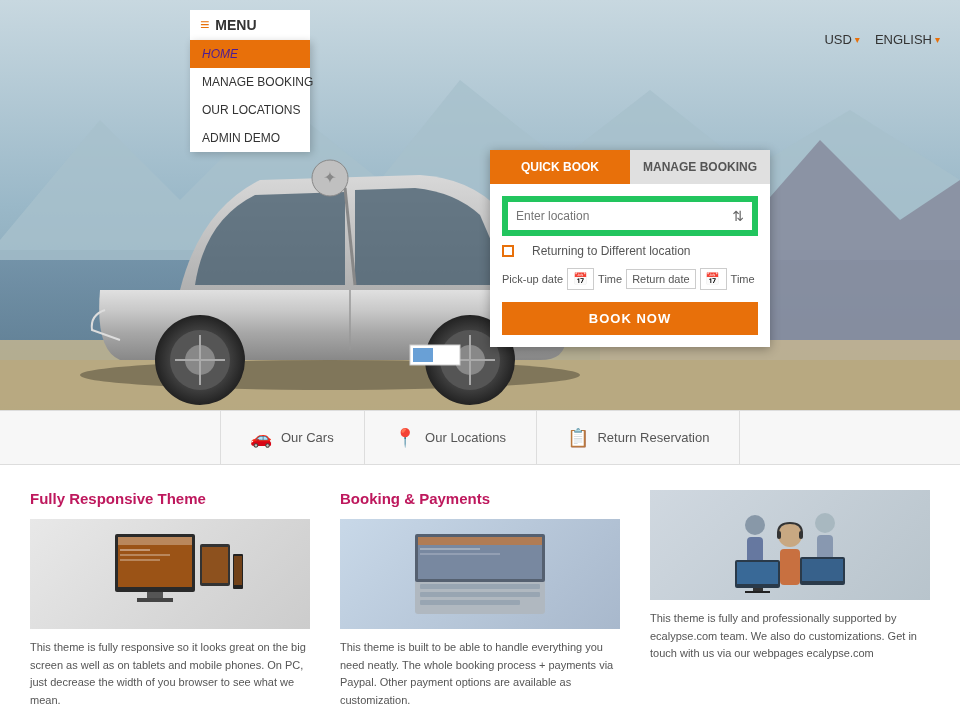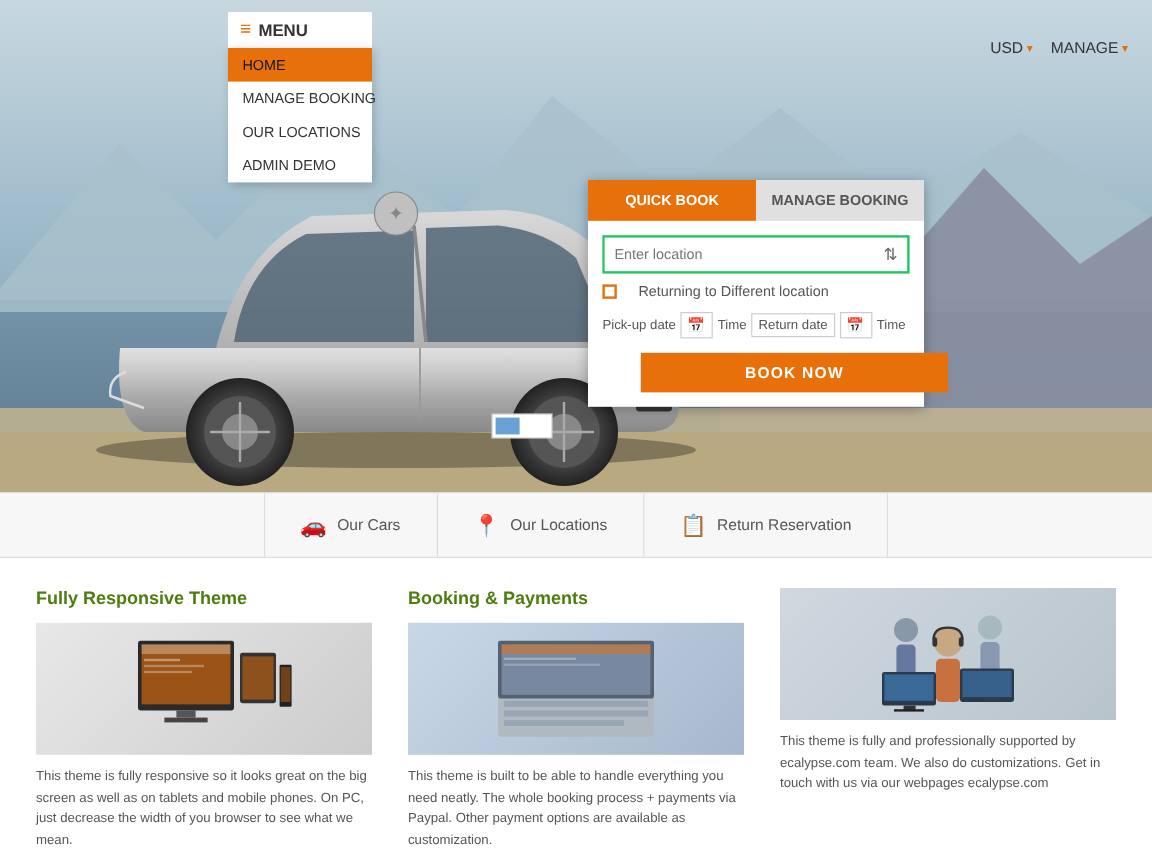--- a/index.html
+++ b/index.html
@@ -55,21 +55,22 @@
 
     .menu-item {
       padding: 7px 12px;
       font-size: 12px;
       color: #333;
       cursor: pointer;
       white-space: nowrap;
     }
     .menu-item.active {
       background: #e8700a;
-      color: #0f172a;
+      color: #4c1d95;
+      font-style: italic;
     }
 
     
     .lang-bar {
       position: absolute;
       top: 32px;
       right: 20px;
       display: flex;
       gap: 15px;
       font-size: 13px;
@@ -122,21 +123,21 @@
       color: #555;
     }
 
     .booking-body {
       padding: 12px;
     }
 
     .location-row {
       display: flex;
       align-items: center;
-      border: 2px solid #22c55e;
+      border: 6px solid #22c55e;
       margin-bottom: 8px;
     }
 
     .location-input {
       flex: 1;
       border: none;
       padding: 6px 8px;
       font-size: 12px;
       color: #999;
       outline: none;
@@ -193,21 +194,20 @@
     .book-btn {
       width: 100%;
       background: #e8700a;
       color: white;
       border: none;
       padding: 9px;
       font-size: 13px;
       font-weight: bold;
       cursor: pointer;
       letter-spacing: 1px;
-      margin-left: 32px;
     }
 
     
     .quick-links {
       background: #f7f7f7;
       border-top: 1px solid #ddd;
       border-bottom: 1px solid #ddd;
       display: flex;
       justify-content: center;
       align-items: center;
@@ -245,21 +245,21 @@
       gap: 30px;
     }
 
     .feature-col {
       flex: 1;
     }
 
     .feature-title {
       font-size: 15px;
       font-weight: bold;
-      color: #4d7c0f;
+      color: #be185d;
       margin-bottom: 12px;
     }
 
     .feature-img {
       width: 100%;
       height: 110px;
       margin-bottom: 10px;
       background: #ddd;
       overflow: hidden;
     }
@@ -408,21 +408,21 @@
       <div class="menu-item">OUR LOCATIONS</div>
       <div class="menu-item">ADMIN DEMO</div>
     </div>
   </div>
 
   <div class="lang-bar">
     <div class="lang-item">
       <span>USD</span>
     </div>
     <div class="lang-item">
-      <span>MANAGE</span>
+      <span>ENGLISH</span>
     </div>
   </div>
 
   <div class="booking-panel">
     <div class="booking-tabs">
       <div class="booking-tab active">QUICK BOOK</div>
       <div class="booking-tab inactive">MANAGE BOOKING</div>
     </div>
     <div class="booking-body">
       <div class="location-row">

